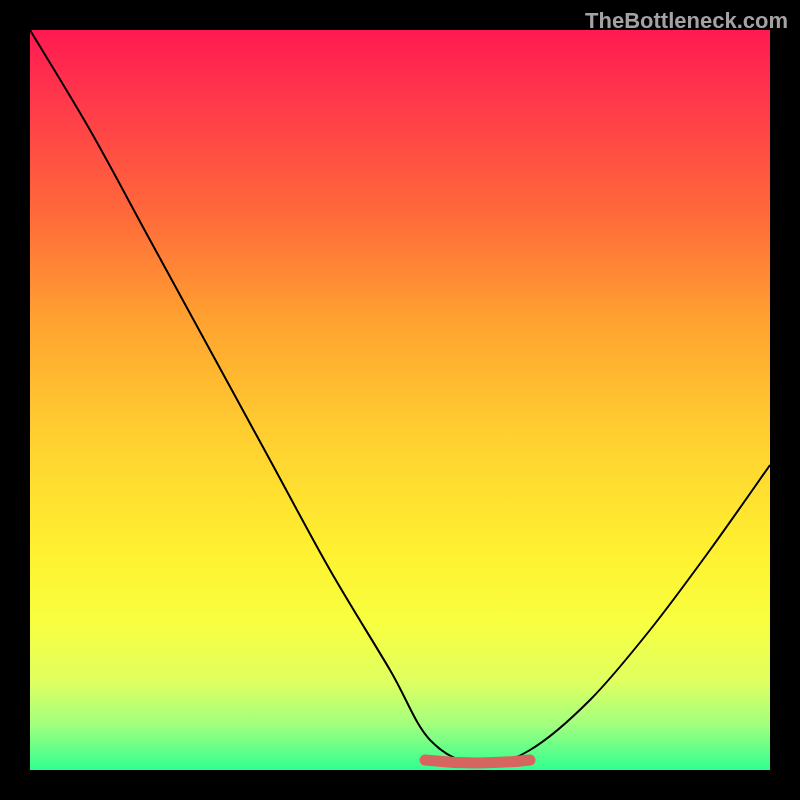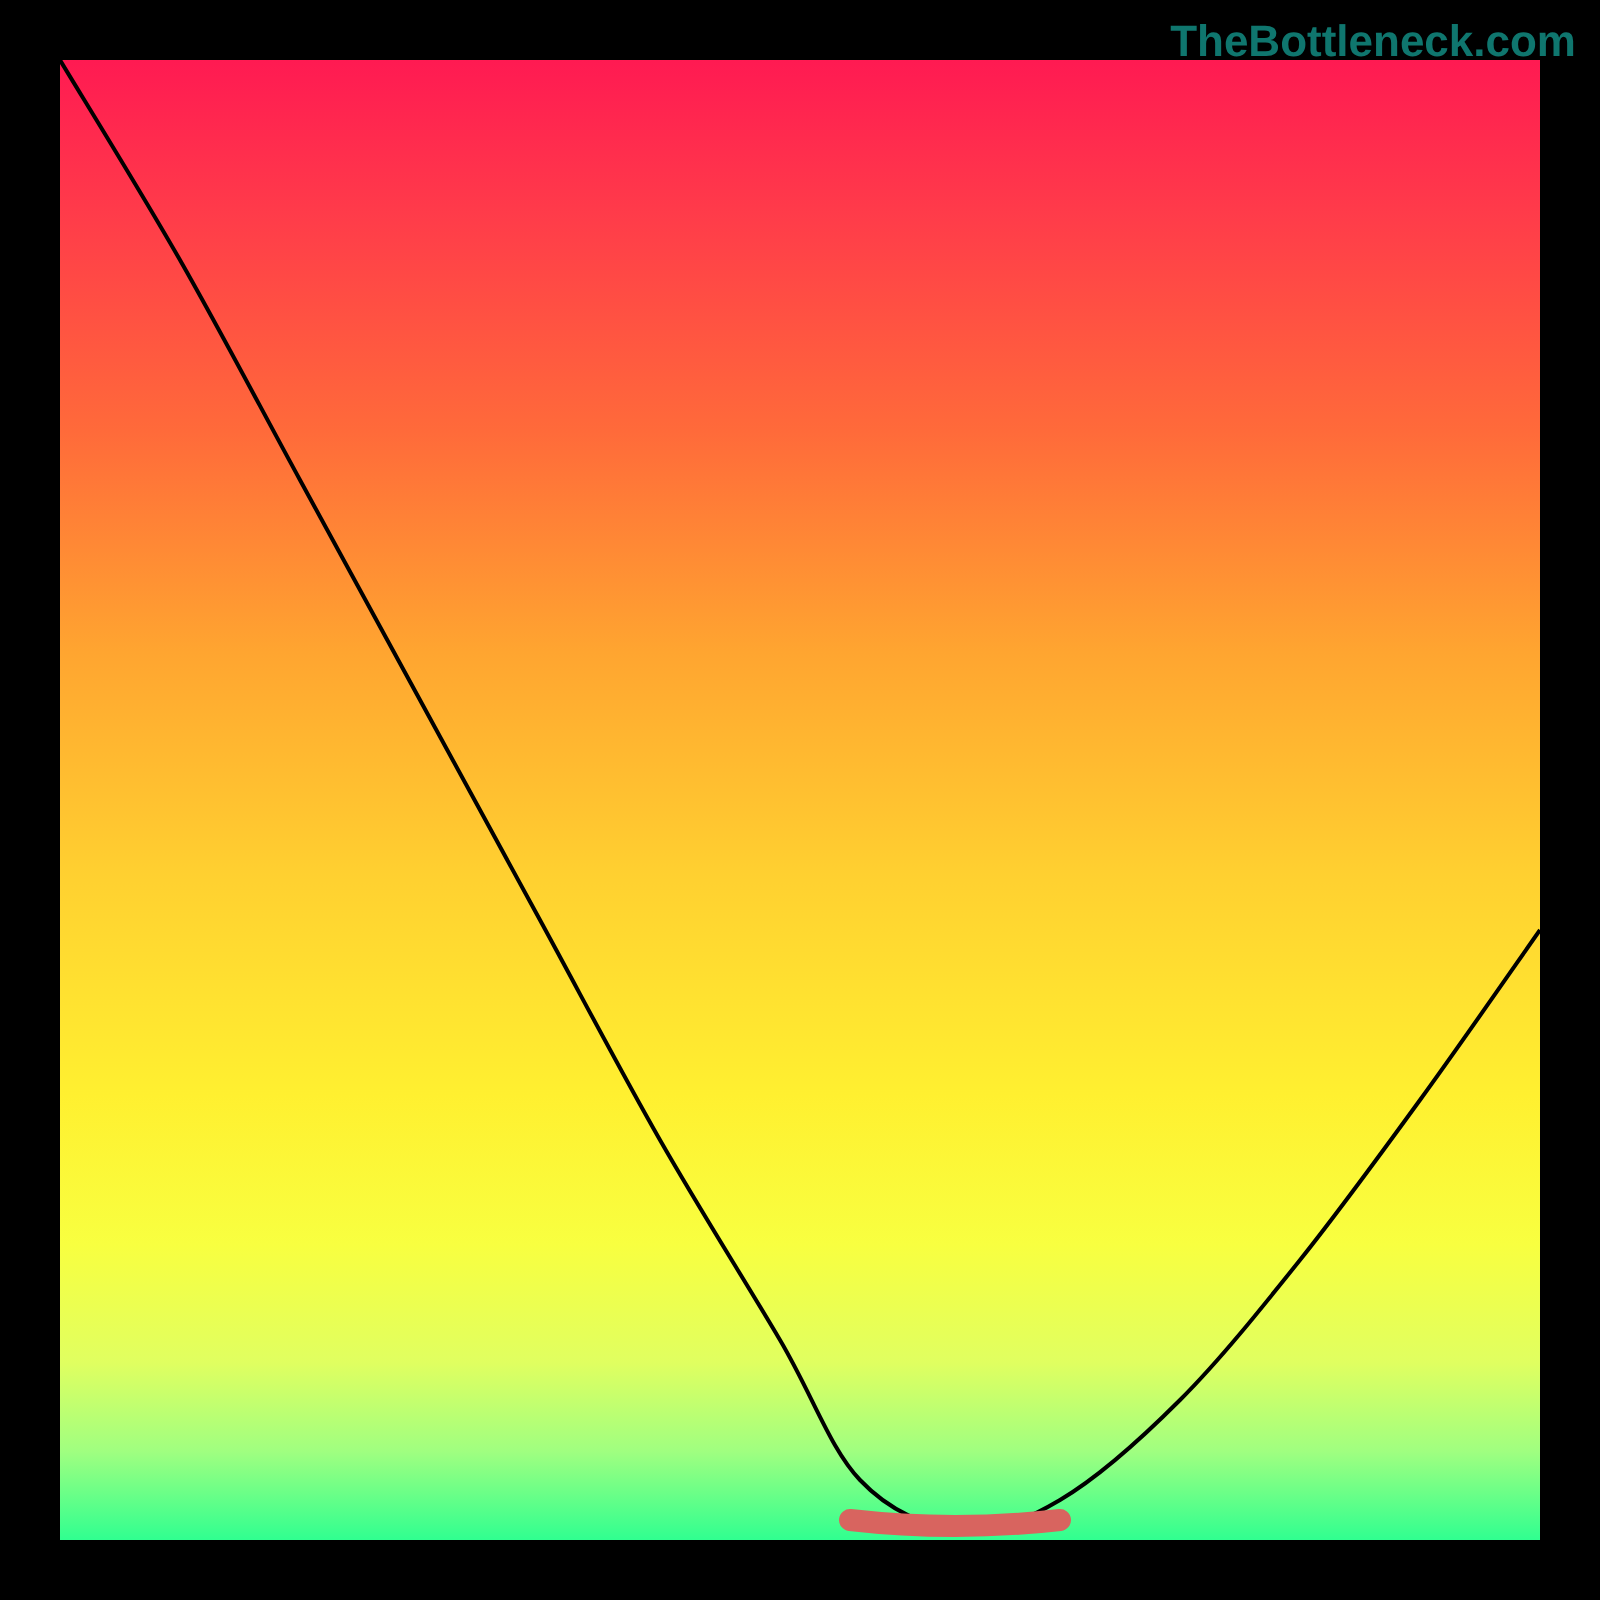--- a/index.html
+++ b/index.html
@@ -8,21 +8,21 @@
     width: 800px;
     height: 800px;
     background: #000;
     position: relative;
     font-family: Arial, sans-serif;
   }
   .watermark {
     position: absolute;
     top: 8px;
     right: 12px;
-    color: #0f766e;
+    color: #a3a3a3;
     font-size: 22px;
     font-weight: bold;
     z-index: 10;
   }
   .plot-area {
     position: absolute;
     left: 30px;
     top: 30px;
     width: 740px;
     height: 740px;

